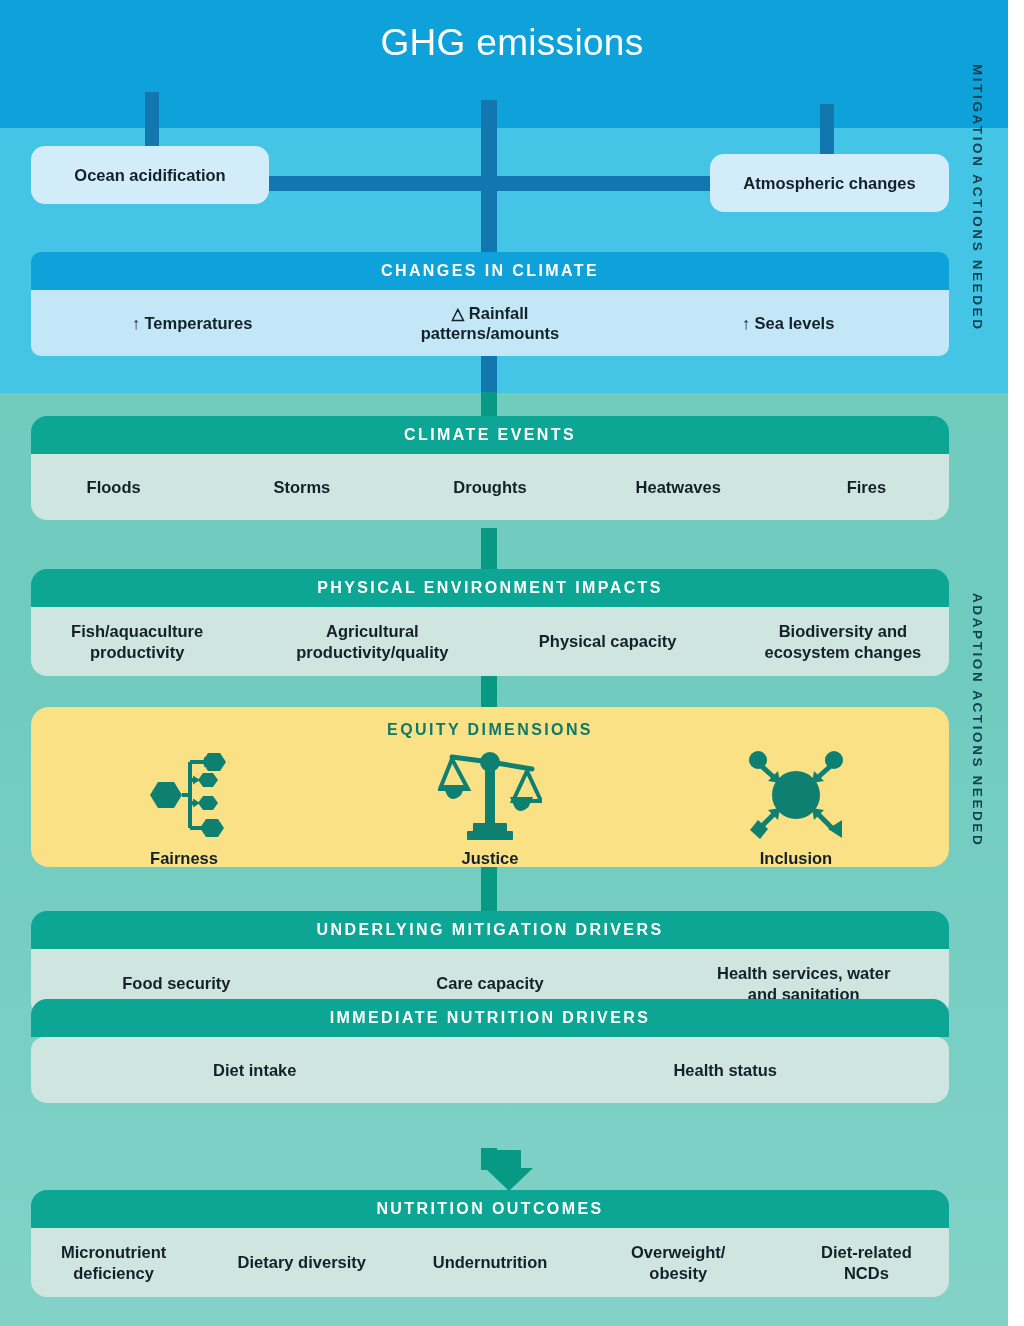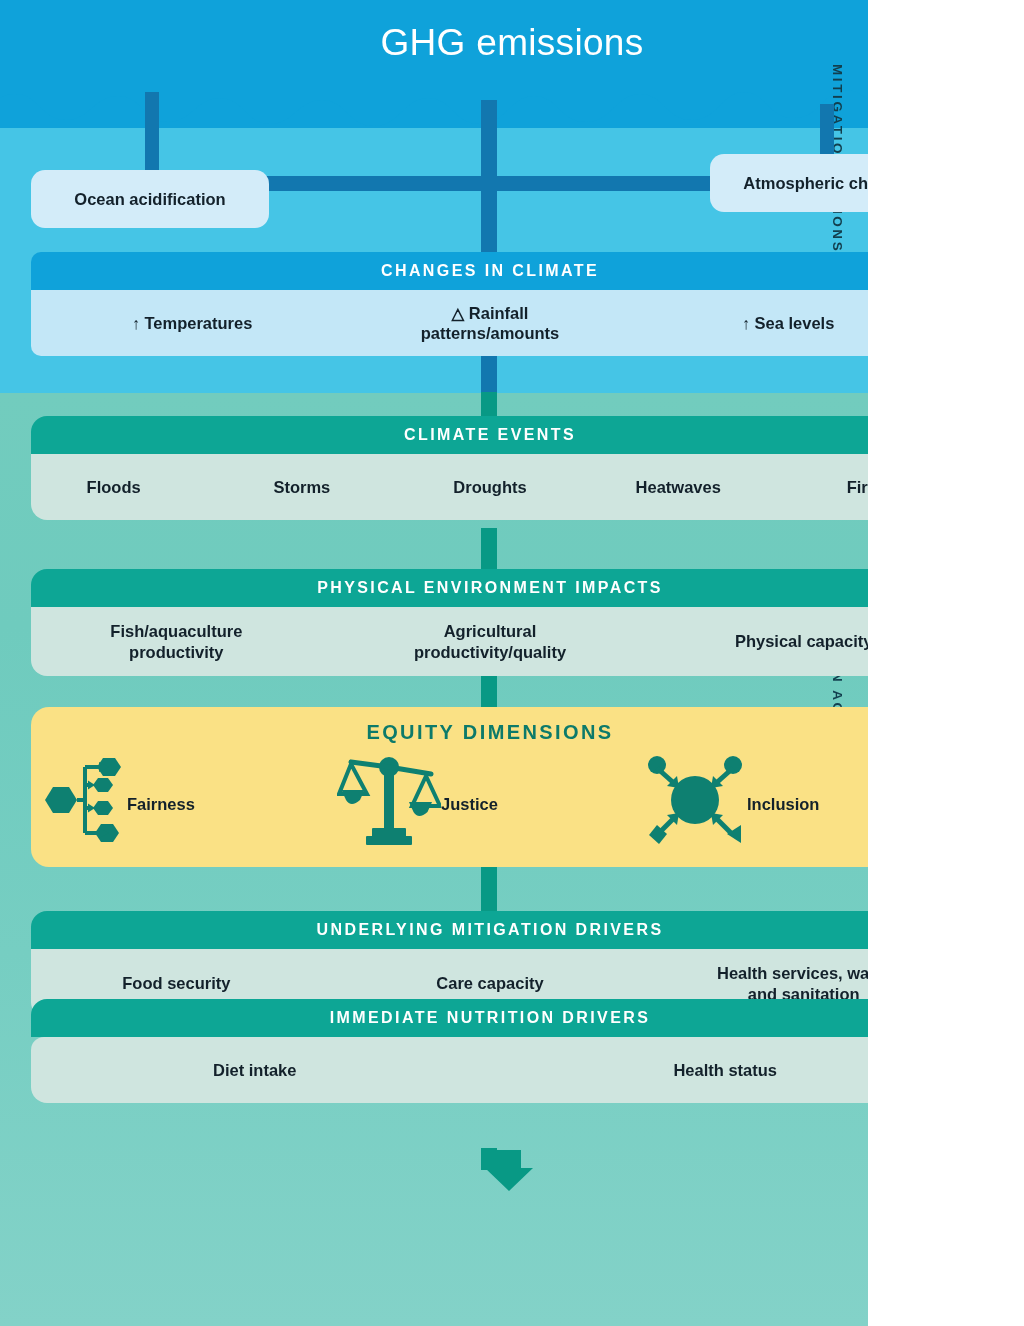--- a/index.html
+++ b/index.html
@@ -4,21 +4,21 @@
 <style>
   * { box-sizing: border-box; margin: 0; padding: 0; }
   html, body {
     width: 1024px;
     height: 1326px;
     font-family: "Liberation Sans", sans-serif;
     overflow: hidden;
   }
   #page {
     position: relative;
-    width: 868px;
+    width: 1008px;
     height: 1326px;
     background: #d946ef;
     overflow: hidden;
   }
 
   
   .band-blue {
     position: absolute;
     left: 0; top: 0;
     width: 1024px; height: 393px;
@@ -128,36 +128,36 @@
 
   
   #card-equity-dimensions {
     background: #FAE185;
     border-radius: 18px;
     padding-top: 14px;
     padding-bottom: 12px;
   }
   #card-equity-dimensions .equity-title {
     text-align: center;
-    font-size: 20px;
+    font-size: 16px;
     font-weight: 700;
     letter-spacing: 2.4px;
     color: #0C7A6A;
     margin-bottom: 4px;
   }
   .equity-row {
     display: flex;
     align-items: flex-end;
     justify-content: space-around;
     padding-top: 6px;
   }
   .equity-col {
     flex: 1 1 0;
     display: flex;
-    flex-direction: row;
+    flex-direction: column;
     align-items: center;
   }
   .equity-col .equity-icon { height: 92px; display: flex; align-items: center; }
   .equity-col .equity-label {
     margin-top: 8px;
     font-size: 16.5px;
     font-weight: 700;
     color: #13212B;
   }
 
@@ -222,21 +222,21 @@
   <div class="conn-green" style="left:481px; top:528px; width:16px; height:58px;"></div>
   <div class="conn-green" style="left:481px; top:668px; width:16px; height:56px;"></div>
   <div class="conn-green" style="left:481px; top:862px; width:16px; height:62px;"></div>
   <div class="conn-green" style="left:481px; top:1010px; width:16px; height:56px;"></div>
   <div class="conn-green" style="left:481px; top:1148px; width:16px; height:22px;"></div>
 
   <svg id="arrow-to-outcomes" width="56" height="42" viewBox="0 0 56 42">
     <polygon fill="#089985" points="16,0 40,0 40,18 52,18 28,41 4,18 16,18"></polygon>
   </svg>
 
-  <div class="pill" id="pill-ocean-acidification" style="left:31px; top:170px; width:238px;">
+  <div class="pill" id="pill-ocean-acidification" style="left:31px; top:146px; width:238px;">
     <span>Ocean acidification</span>
   </div>
   <div class="pill" id="pill-atmospheric-changes" style="left:710px; top:154px; width:239px;">
     <span>Atmospheric changes</span>
   </div>
 
   <div class="card" id="card-changes-in-climate" style="top:252px;border-radius:10px;">
     <div class="card-head">CHANGES IN CLIMATE</div>
     <div class="card-body">
       <div class="item">↑ Temperatures</div>
@@ -255,20 +255,21 @@
       <div class="item">Fires</div>
     </div>
   </div>
 
   <div class="card teal" id="card-physical-environment-impacts" style="top:569px;">
     <div class="card-head">PHYSICAL ENVIRONMENT IMPACTS</div>
     <div class="card-body" style="height:69px;">
       <div class="item">Fish/aquaculture<br>productivity</div>
       <div class="item">Agricultural<br>productivity/quality</div>
       <div class="item">Physical capacity</div>
+      <div class="item">Biodiversity and<br>ecosystem changes</div>
     </div>
   </div>
 
   <div class="card" id="card-equity-dimensions" style="top:707px; height:160px;">
     <div class="equity-title">EQUITY DIMENSIONS</div>
     <div class="equity-row">
 
       <div class="equity-col">
         <div class="equity-icon">
           <svg width="96" height="86" viewBox="0 0 96 86">
@@ -349,14 +350,24 @@
   </div>
 
   <div class="card teal" id="card-immediate-nutrition-drivers" style="top:999px;">
     <div class="card-head">IMMEDIATE NUTRITION DRIVERS</div>
     <div class="card-body" style="height:66px;border-radius:13px;">
       <div class="item">Diet intake</div>
       <div class="item">Health status</div>
     </div>
   </div>
 
+  <div class="card teal" id="card-nutrition-outcomes" style="top:1190px;">
+    <div class="card-head">NUTRITION OUTCOMES</div>
+    <div class="card-body" style="height:69px;">
+      <div class="item">Micronutrient<br>deficiency</div>
+      <div class="item">Dietary diversity</div>
+      <div class="item">Undernutrition</div>
+      <div class="item">Overweight/<br>obesity</div>
+      <div class="item">Diet-related NCDs</div>
+    </div>
+  </div>
 
 </div>
 
 </body></html>

